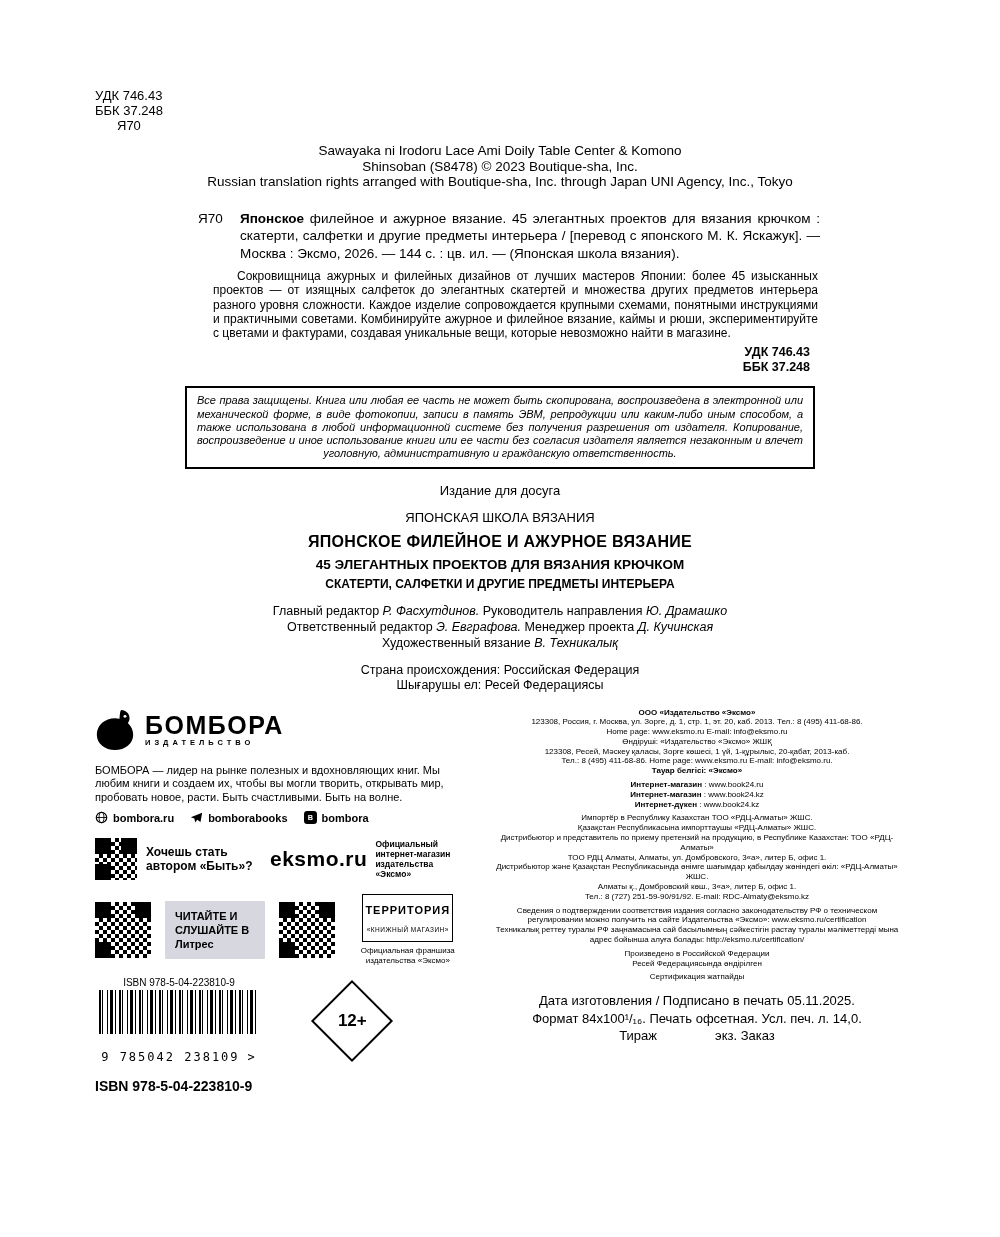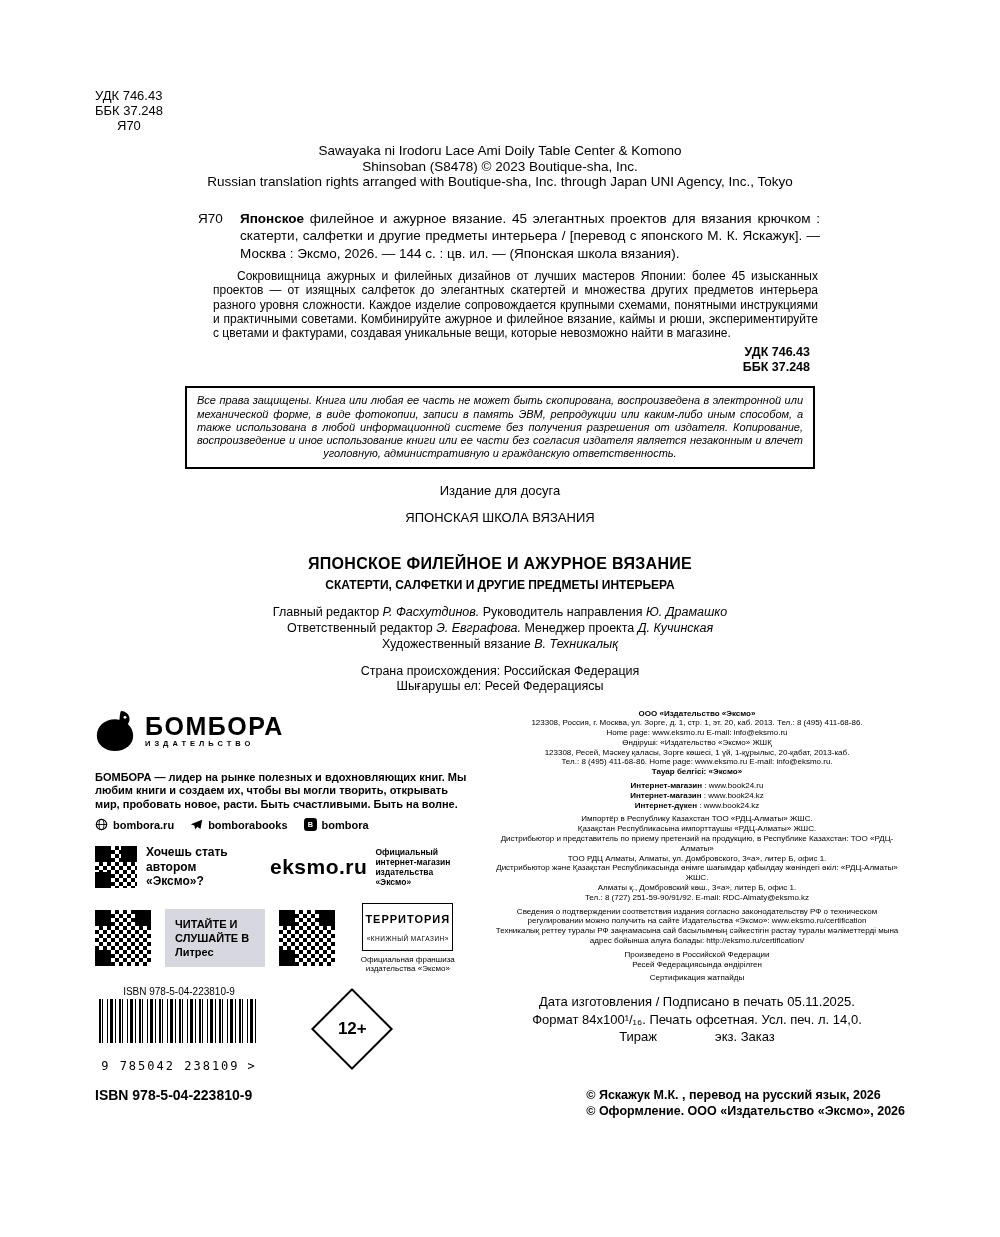--- a/index.html
+++ b/index.html
@@ -24,36 +24,36 @@
   .annotation{margin:7px 182px 0 213px;font-size:12px;line-height:14.3px;text-align:justify;text-indent:24px;}
   
   .codes-right{margin:5px 190px 0 0;text-align:right;font-weight:bold;font-size:12.5px;line-height:14.5px;}
   
   .rights-box{margin:12px auto 0;width:606px;border:2px solid #000;padding:6px 10px;
     font-size:11px;line-height:13.2px;font-style:italic;text-align:justify;text-align-last:center;}
   
   .cline{text-align:center;}
   .leisure{margin-top:14px;font-size:13px;}
   .series{margin-top:12px;font-size:13px;}
-  .title{margin-top:30px;font-size:16px;font-weight:bold;letter-spacing:.3px;}
+  .title{margin-top:8px;font-size:16px;font-weight:bold;letter-spacing:.3px;}
   .subtitle1{margin-top:6px;font-size:13.5px;font-weight:bold;}
   .subtitle2{margin-top:5px;font-size:12px;font-weight:bold;}
   .staff{margin-top:12px;font-size:12.5px;line-height:16px;}
   .staff i{font-style:italic;}
   .origin{margin-top:12px;font-size:12.5px;line-height:15.5px;}
   
   .columns{display:flex;margin:14px 95px 0 95px;gap:22px;justify-content:flex-end;}
   .col-left{width:372px;flex:none;}
   .col-right{flex:1;min-width:0;}
   
   .bombora-logo{display:flex;align-items:center;gap:10px;}
   .bombora-word{display:flex;flex-direction:column;}
   .bombora-name{font-weight:bold;font-size:25px;letter-spacing:1.5px;line-height:26px;}
   .bombora-tag{font-size:7.5px;letter-spacing:4px;font-weight:bold;}
-  .mission{margin-top:18px;font-weight:bold;font-size:11px;line-height:13.5px;}
+  .mission{margin-top:12px;font-weight:normal;font-size:11px;line-height:13.5px;}
   .socials{display:flex;gap:16px;margin-top:7px;align-items:center;font-weight:bold;font-size:11px;}
   .social{display:flex;align-items:center;gap:5px;}
   
   .promo-row{display:flex;align-items:center;margin-top:14px;gap:14px;}
   .author-box{display:flex;align-items:center;gap:9px;width:200px;}
   .author-cta{font-weight:bold;font-size:12px;line-height:14.5px;width:110px;}
   .eksmo-block{display:flex;align-items:center;gap:8px;}
   .eksmo-logo{font-weight:bold;font-size:21px;letter-spacing:.5px;}
   .eksmo-caption{font-weight:bold;font-size:8.5px;line-height:10px;width:92px;}
   .litres-box{background:#d7d7df;border-radius:1px;padding:8px 10px;font-weight:bold;
@@ -131,20 +131,21 @@
   <div class="codes-right">
     <div>УДК 746.43</div>
     <div>ББК 37.248</div>
   </div>
 
   <div class="rights-box">Все права защищены. Книга или любая ее часть не может быть скопирована, воспроизведена в электронной или механической форме, в виде фотокопии, записи в память ЭВМ, репродукции или каким-либо иным способом, а также использована в любой информационной системе без получения разрешения от издателя. Копирование, воспроизведение и иное использование книги или ее части без согласия издателя является незаконным и влечет уголовную, административную и гражданскую ответственность.</div>
 
   <div class="cline leisure">Издание для досуга</div>
   <div class="cline series">ЯПОНСКАЯ ШКОЛА ВЯЗАНИЯ</div>
   <div class="cline title">ЯПОНСКОЕ ФИЛЕЙНОЕ И АЖУРНОЕ ВЯЗАНИЕ</div>
+  <div class="cline subtitle1">45 ЭЛЕГАНТНЫХ ПРОЕКТОВ ДЛЯ ВЯЗАНИЯ КРЮЧКОМ</div>
   <div class="cline subtitle2">СКАТЕРТИ, САЛФЕТКИ И ДРУГИЕ ПРЕДМЕТЫ ИНТЕРЬЕРА</div>
 
   <div class="cline staff">
     <div><span>Главный редактор </span><i>Р. Фасхутдинов.</i><span> Руководитель направления </span><i>Ю. Драмашко</i></div>
     <div><span>Ответственный редактор </span><i>Э. Евграфова.</i><span> Менеджер проекта </span><i>Д. Кучинская</i></div>
     <div><span>Художественный вязание </span><i>В. Техникалық</i></div>
   </div>
 
   <div class="cline origin">
     <div>Страна происхождения: Российская Федерация</div>
@@ -196,21 +197,21 @@
                 <text x="8" y="11.6" font-size="9" fill="#fff" text-anchor="middle" font-weight="bold" font-family="sans-serif">B</text>
               </svg>
           </span>
           <span>bombora</span>
         </span>
       </div>
 
       <div class="promo-row">
         <span class="author-box">
           <span class="qr qr-sm"></span>
-          <span class="author-cta">Хочешь стать автором «Эксмо»?</span>
+          <span class="author-cta">Хочешь стать автором «Быть»?</span>
         </span>
         <span class="eksmo-block">
           <span class="eksmo-logo">eksmo.ru</span>
           <span class="eksmo-caption">Официальный интернет-магазин издательства «Эксмо»</span>
         </span>
       </div>
 
       <div class="promo-row">
         <span class="qr"></span>
         <span class="litres-box">ЧИТАЙТЕ И СЛУШАЙТЕ В Литрес</span>
@@ -277,19 +278,15 @@
         <div>
           <span>Тираж</span><span class="tirazh-gap"></span><span>экз. Заказ</span>
         </div>
       </div>
     </div>
 
   </div>
 
   <div class="footer">
     <div class="footer-isbn">ISBN 978-5-04-223810-9</div>
-    <div class="copyrights">
-      <div>© Яскажук М.К. , перевод на русский язык, 2026</div>
-      <div>© Оформление. ООО «Издательство «Эксмо», 2026</div>
-    </div>
   </div>
 
 </div>
 
 </body></html>

